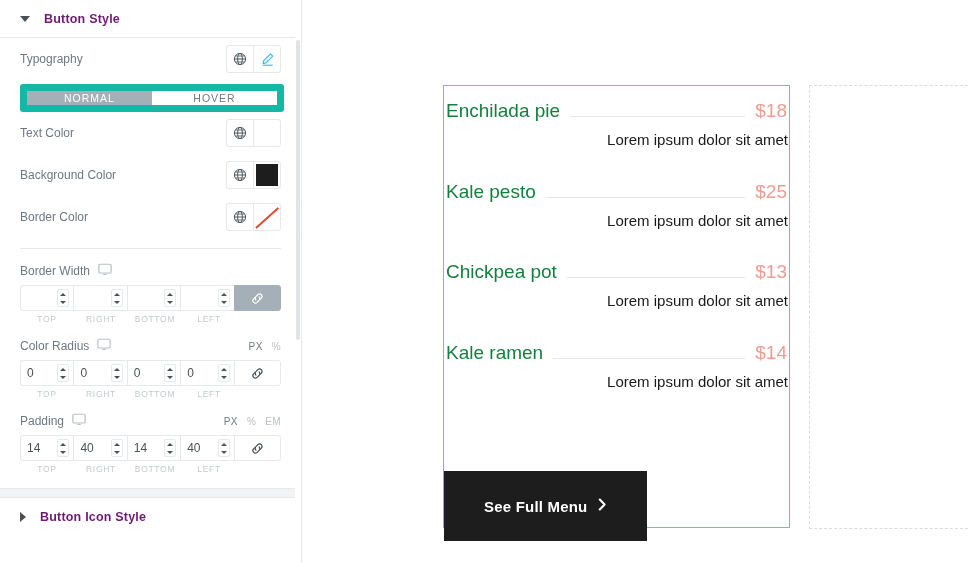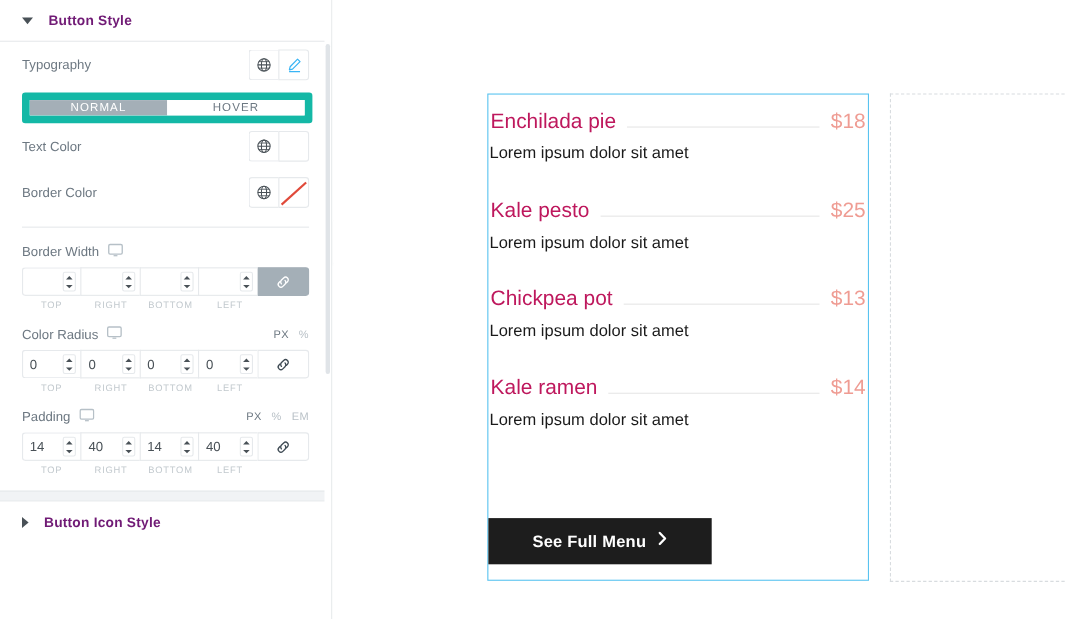--- a/index.html
+++ b/index.html
@@ -191,39 +191,39 @@
     border: 1px dashed #d8dcdf;
   }
 
   .menu-list { padding: 14px 0 0 0; }
   .menu-item { padding: 0 1px; }
   .menu-title-row {
     display: flex; align-items: baseline;
     padding: 0 1px 0 1px;
   }
   .menu-title {
-    font-size: 19px; color: #be185d; font-weight: normal;
+    font-size: 19px; color: #15803d; font-weight: normal;
     white-space: nowrap;
   }
   .leader {
     flex: 1; height: 1px; background: #e6e6e6;
     margin: 0 10px 5px 10px;
   }
   .menu-price {
     font-size: 19px; color: #ef9c93; white-space: nowrap;
   }
   .menu-desc {
-    font-size: 15px; color: #1a1a1a; margin-top: 8px; line-height: 1.3;
+    font-size: 15px; color: #1a1a1a; margin-top: 8px; line-height: 1.3; text-align: right;
   }
   .menu-spacer { height: 31px; }
 
   .cta-btn {
     position: absolute; left: 0px; top: 385px;
     background: #1d1d1d;
-    padding: 12px 40px;
+    padding: 26px 40px;
     display: inline-flex; align-items: center; gap: 11px;
     border-radius: 0;
   }
   .cta-label {
     color: #ffffff; font-size: 15px; font-weight: bold; letter-spacing: .2px;
   }
 </style>
 </head>
 <body>
 
@@ -276,20 +276,37 @@
                 <line x1="2.6" y1="4.6" x2="13.4" y2="4.6" stroke="#495157" stroke-width=".9"></line>
                 <line x1="2.6" y1="11.4" x2="13.4" y2="11.4" stroke="#495157" stroke-width=".9"></line>
               </svg>
             </div>
             <div class="swatch-btn">
               <span class="swatch-inner" style="background:#ffffff"></span>
             </div>
           </div>
         </div>
 
+        <div class="ctl-row">
+          <span class="ctl-label">Background Color</span>
+          <div class="color-group">
+            <div class="globe-btn">
+              <svg width="14" height="14" viewBox="0 0 16 16">
+                <circle cx="8" cy="8" r="6.4" fill="none" stroke="#495157" stroke-width="1.1"></circle>
+                <ellipse cx="8" cy="8" rx="2.7" ry="6.4" fill="none" stroke="#495157" stroke-width="1.1"></ellipse>
+                <line x1="1.6" y1="8" x2="14.4" y2="8" stroke="#495157" stroke-width="1.1"></line>
+                <line x1="2.6" y1="4.6" x2="13.4" y2="4.6" stroke="#495157" stroke-width=".9"></line>
+                <line x1="2.6" y1="11.4" x2="13.4" y2="11.4" stroke="#495157" stroke-width=".9"></line>
+              </svg>
+            </div>
+            <div class="swatch-btn">
+              <span class="swatch-inner" style="background:#1d1d1d;width:22px;height:22px;border-radius:0"></span>
+            </div>
+          </div>
+        </div>
 
         <div class="ctl-row">
           <span class="ctl-label">Border Color</span>
           <div class="color-group">
             <div class="globe-btn">
               <svg width="14" height="14" viewBox="0 0 16 16">
                 <circle cx="8" cy="8" r="6.4" fill="none" stroke="#495157" stroke-width="1.1"></circle>
                 <ellipse cx="8" cy="8" rx="2.7" ry="6.4" fill="none" stroke="#495157" stroke-width="1.1"></ellipse>
                 <line x1="1.6" y1="8" x2="14.4" y2="8" stroke="#495157" stroke-width="1.1"></line>
                 <line x1="2.6" y1="4.6" x2="13.4" y2="4.6" stroke="#495157" stroke-width=".9"></line>

